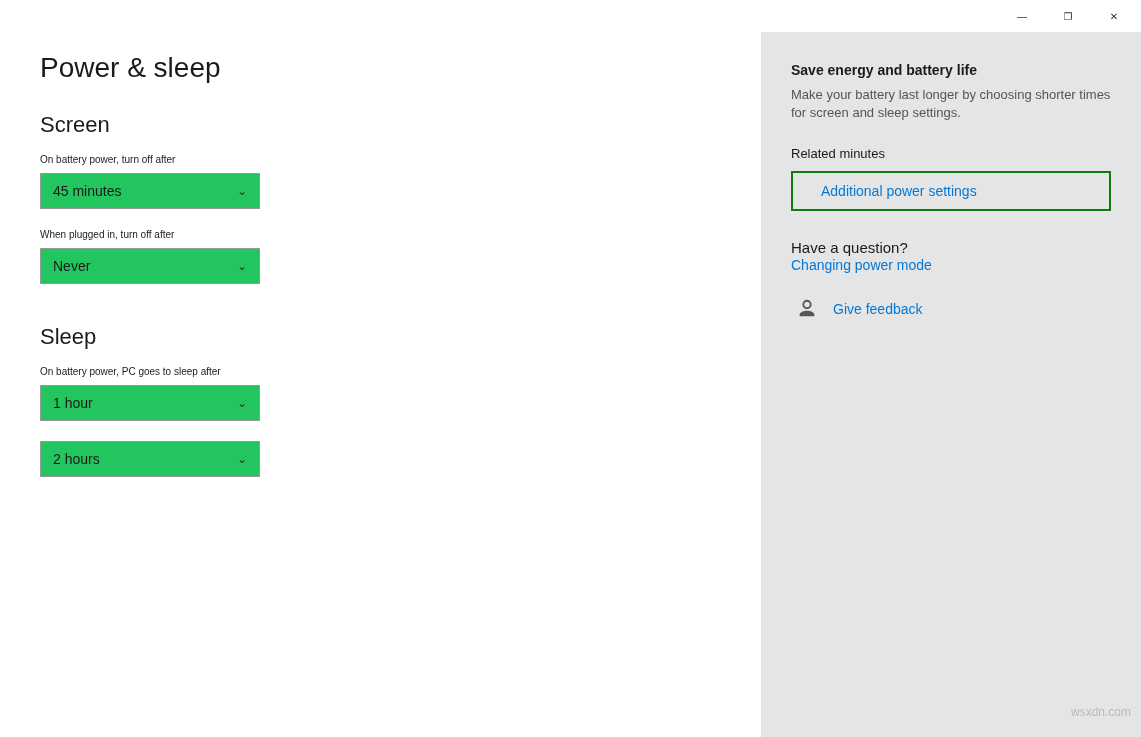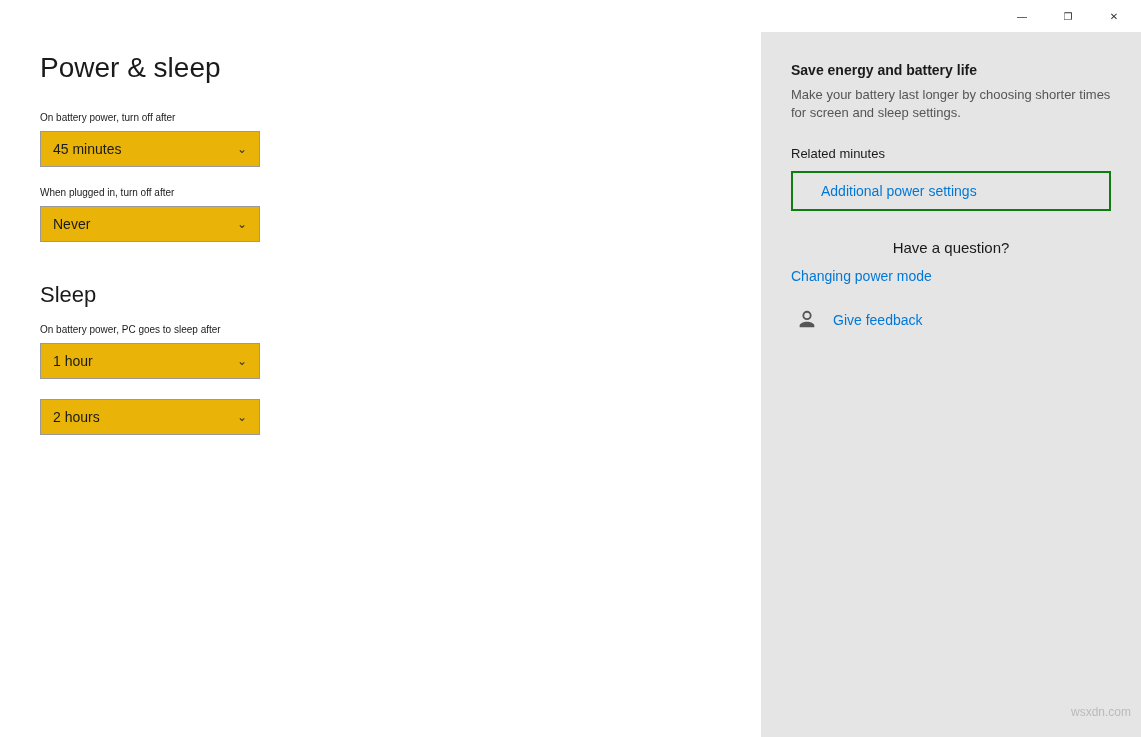--- a/index.html
+++ b/index.html
@@ -86,21 +86,21 @@
       font-size: 10px;
       color: #1a1a1a;
       margin-bottom: 8px;
       margin-top: 16px;
     }
 
     .dropdown-select {
       width: 220px;
       height: 36px;
       border: 1px solid #999;
-      background: #eab308;
+      background: #22c55e;
       display: flex;
       align-items: center;
       justify-content: space-between;
       padding: 0 12px;
       cursor: pointer;
       margin-bottom: 20px;
       font-size: 14px;
       color: #1a1a1a;
     }
 
@@ -143,22 +143,21 @@
       padding: 10px 28px;
       border: 2px solid #107c10;
       cursor: pointer;
       margin-bottom: 28px;
     }
 
     .have-question {
       font-size: 15px;
       font-weight: 400;
       color: #1a1a1a;
-      margin-bottom: 12px;
-      text-align: center;
+      margin-bottom: 1px;
     }
 
     .changing-power-link {
       color: #0078d7;
       font-size: 14px;
       text-decoration: none;
       cursor: pointer;
       display: block;
       margin-bottom: 20px;
     }
@@ -213,20 +212,21 @@
     <button class="title-bar-btn close">✕</button>
   </div>
 
   <div class="content-area">
 
     <div class="left-panel">
 
       <h1 class="page-title">Power &amp; sleep</h1>
 
       <div>
+        <h2 class="section-title">Screen</h2>
 
         <div class="setting-label">On battery power, turn off after</div>
         <div class="dropdown-select">
           <span>45 minutes</span>
           <span class="dropdown-arrow">⌄</span>
         </div>
 
         <div class="setting-label">When plugged in, turn off after</div>
         <div class="dropdown-select">
           <span>Never</span>

